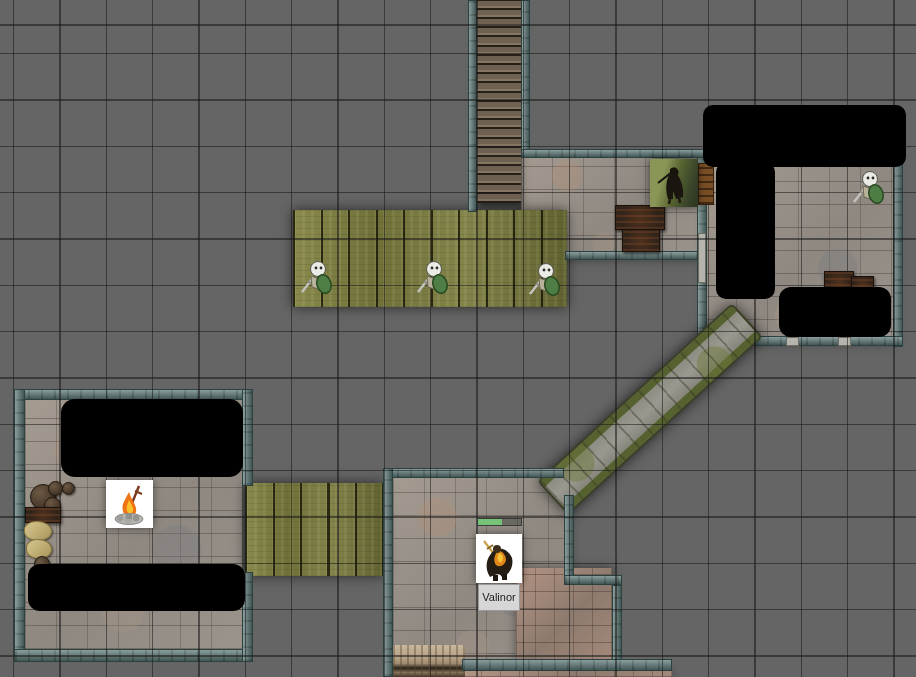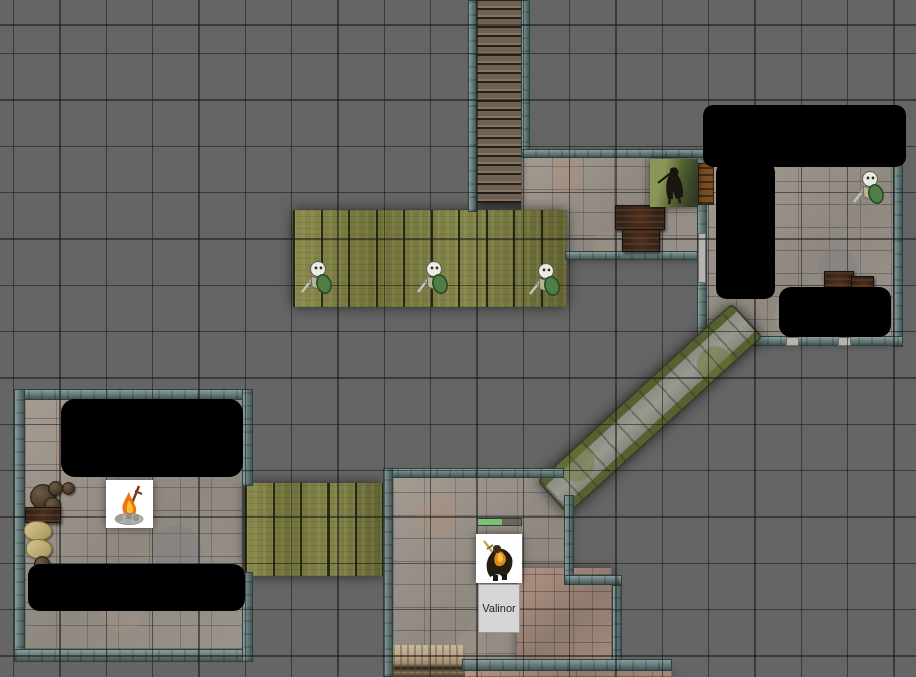--- a/index.html
+++ b/index.html
@@ -72,21 +72,21 @@
   .steps{background-color:#b5a083;z-index:2;
     background-image:
       repeating-linear-gradient(90deg,rgba(90,70,50,.4) 0 2px,transparent 2px 7px),
       linear-gradient(180deg,rgba(255,255,240,.25),transparent 40%,rgba(25,18,10,.15) 58%,rgba(15,10,6,.85) 72%,rgba(95,75,50,.55) 86%,rgba(15,10,6,.7));}
   .white-token{background:#fff;box-shadow:0 0 8px rgba(0,0,0,.5);}
   .grass-token{background:linear-gradient(105deg,#8a9656 0 28%,#55622f 55%,#39442a 80%,#2c3520);box-shadow:0 0 8px rgba(0,0,0,.6);}
   .hpbar{z-index:9;border:1px solid #3a3a3a;background:rgba(30,40,30,.35);box-sizing:border-box;}
   .hpfill{height:100%;background:#76c276;}
   .nameplate{z-index:9;text-align:center;}
   .nameplate span{display:inline-block;background:#d6d6d6;border:1px solid #9a9a9a;color:#1c1c1c;
-    font-size:11px;line-height:13px;padding:17px 3px;font-family:"Liberation Sans",sans-serif;}
+    font-size:11px;line-height:13px;padding:6px 3px;font-family:"Liberation Sans",sans-serif;}
   svg{display:block;}
 </style>
 </head>
 <body>
 
 <div class="map">
 
   <div class="abs wall v" style="left:468px;top:0;width:9px;height:212px"></div>
   <div class="abs stairs" style="left:477px;top:0;width:44px;height:203px"></div>
   <div class="abs wall v" style="left:521px;top:0;width:9px;height:157px"></div>

